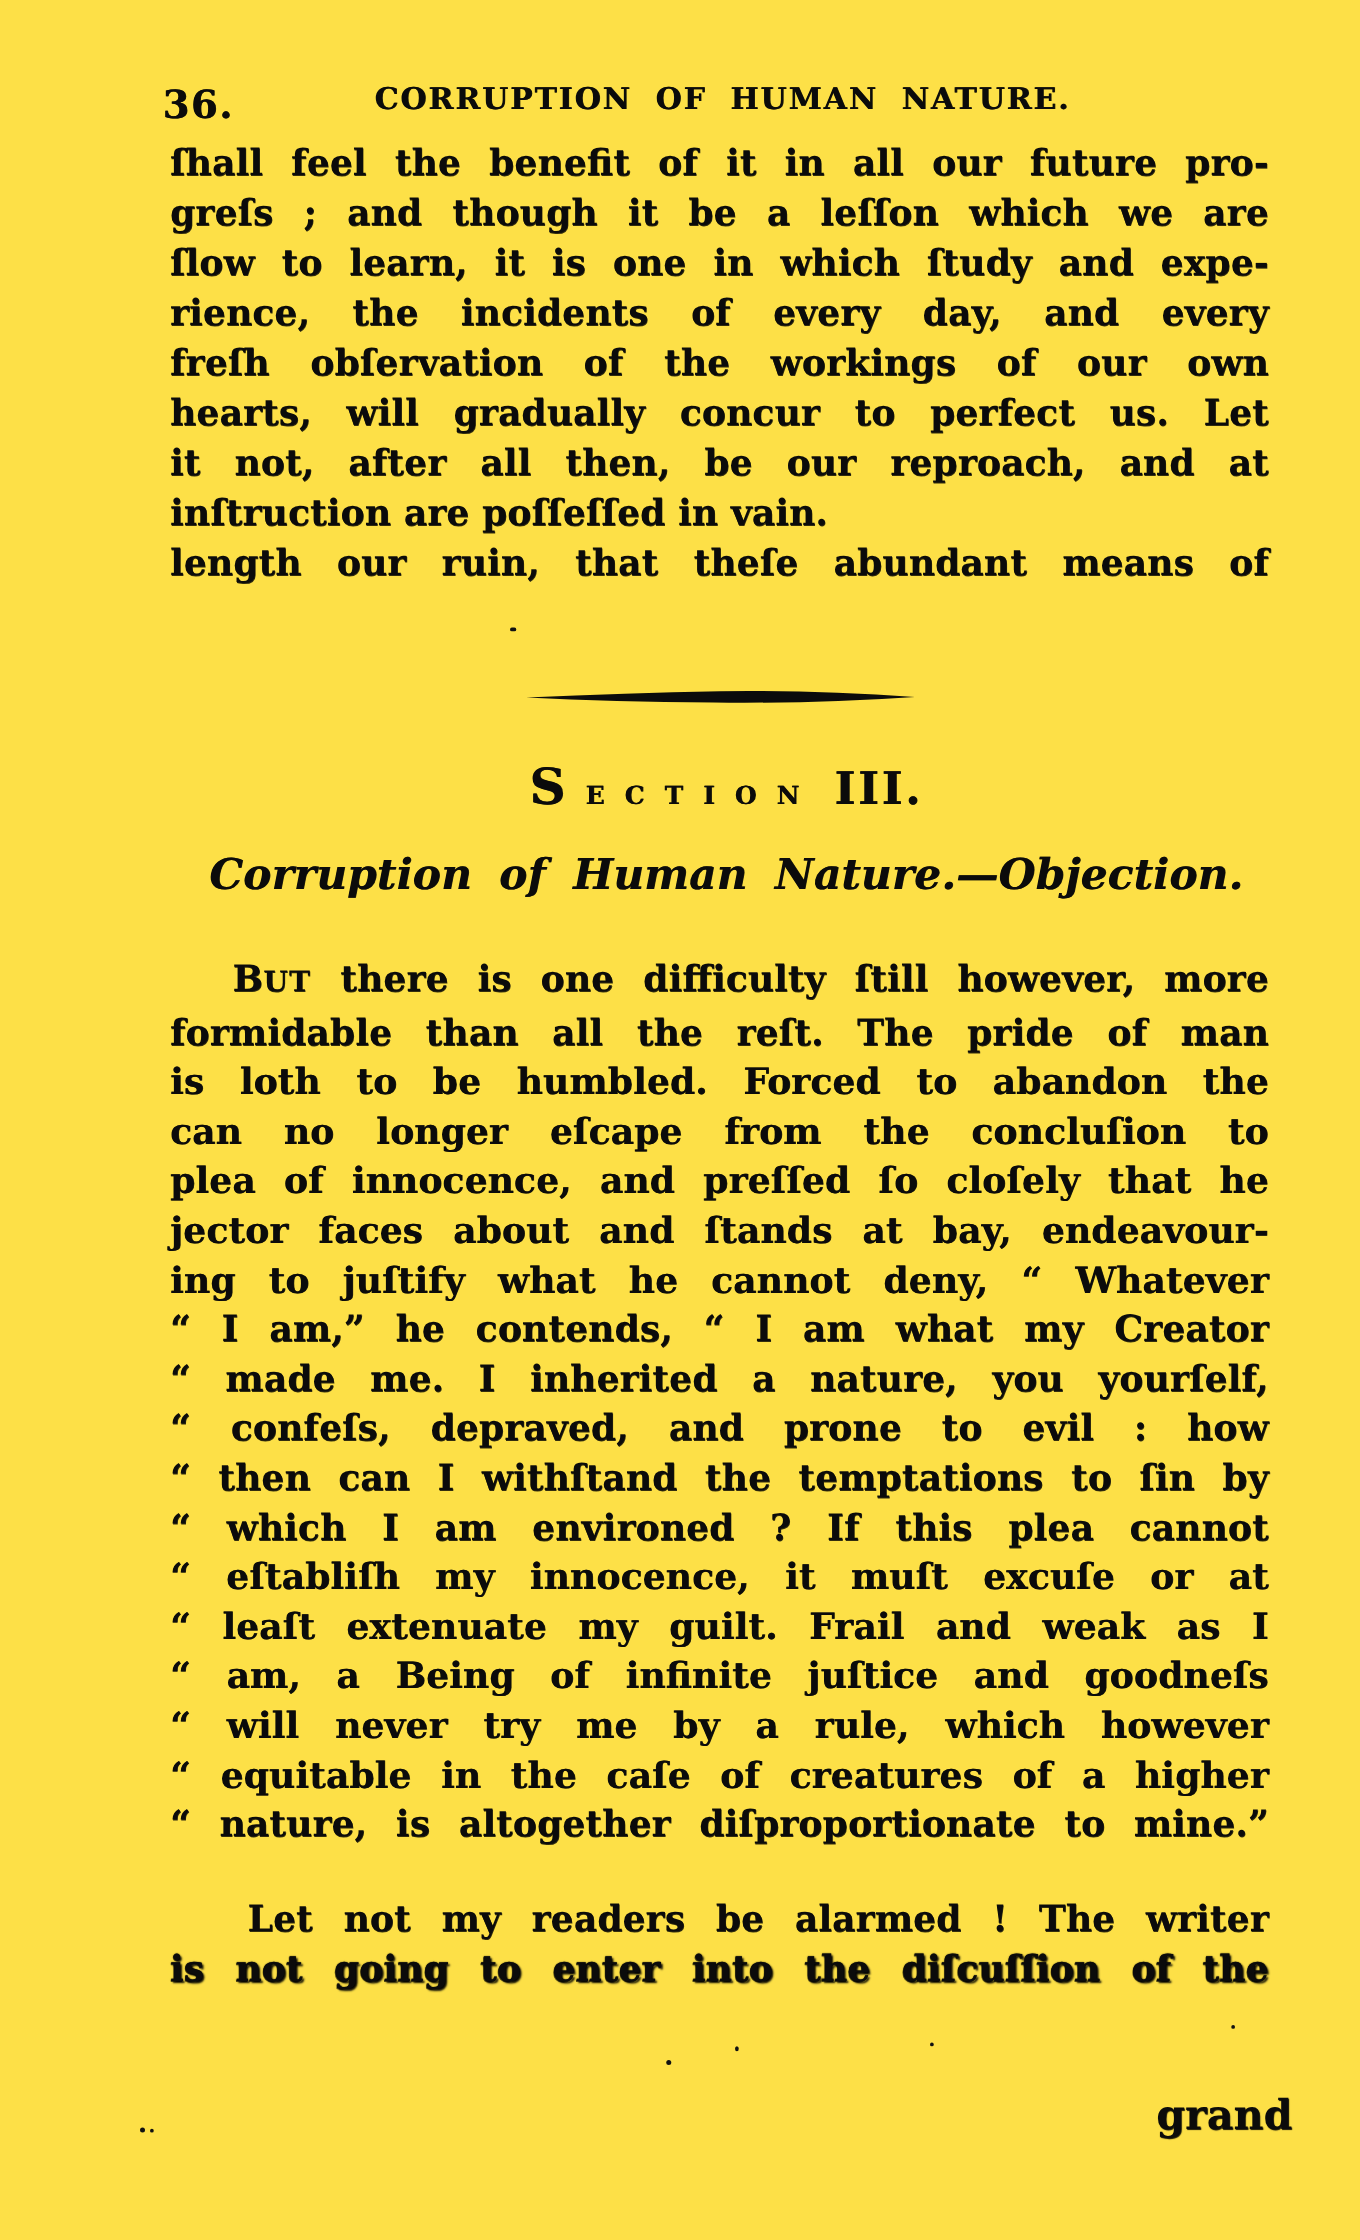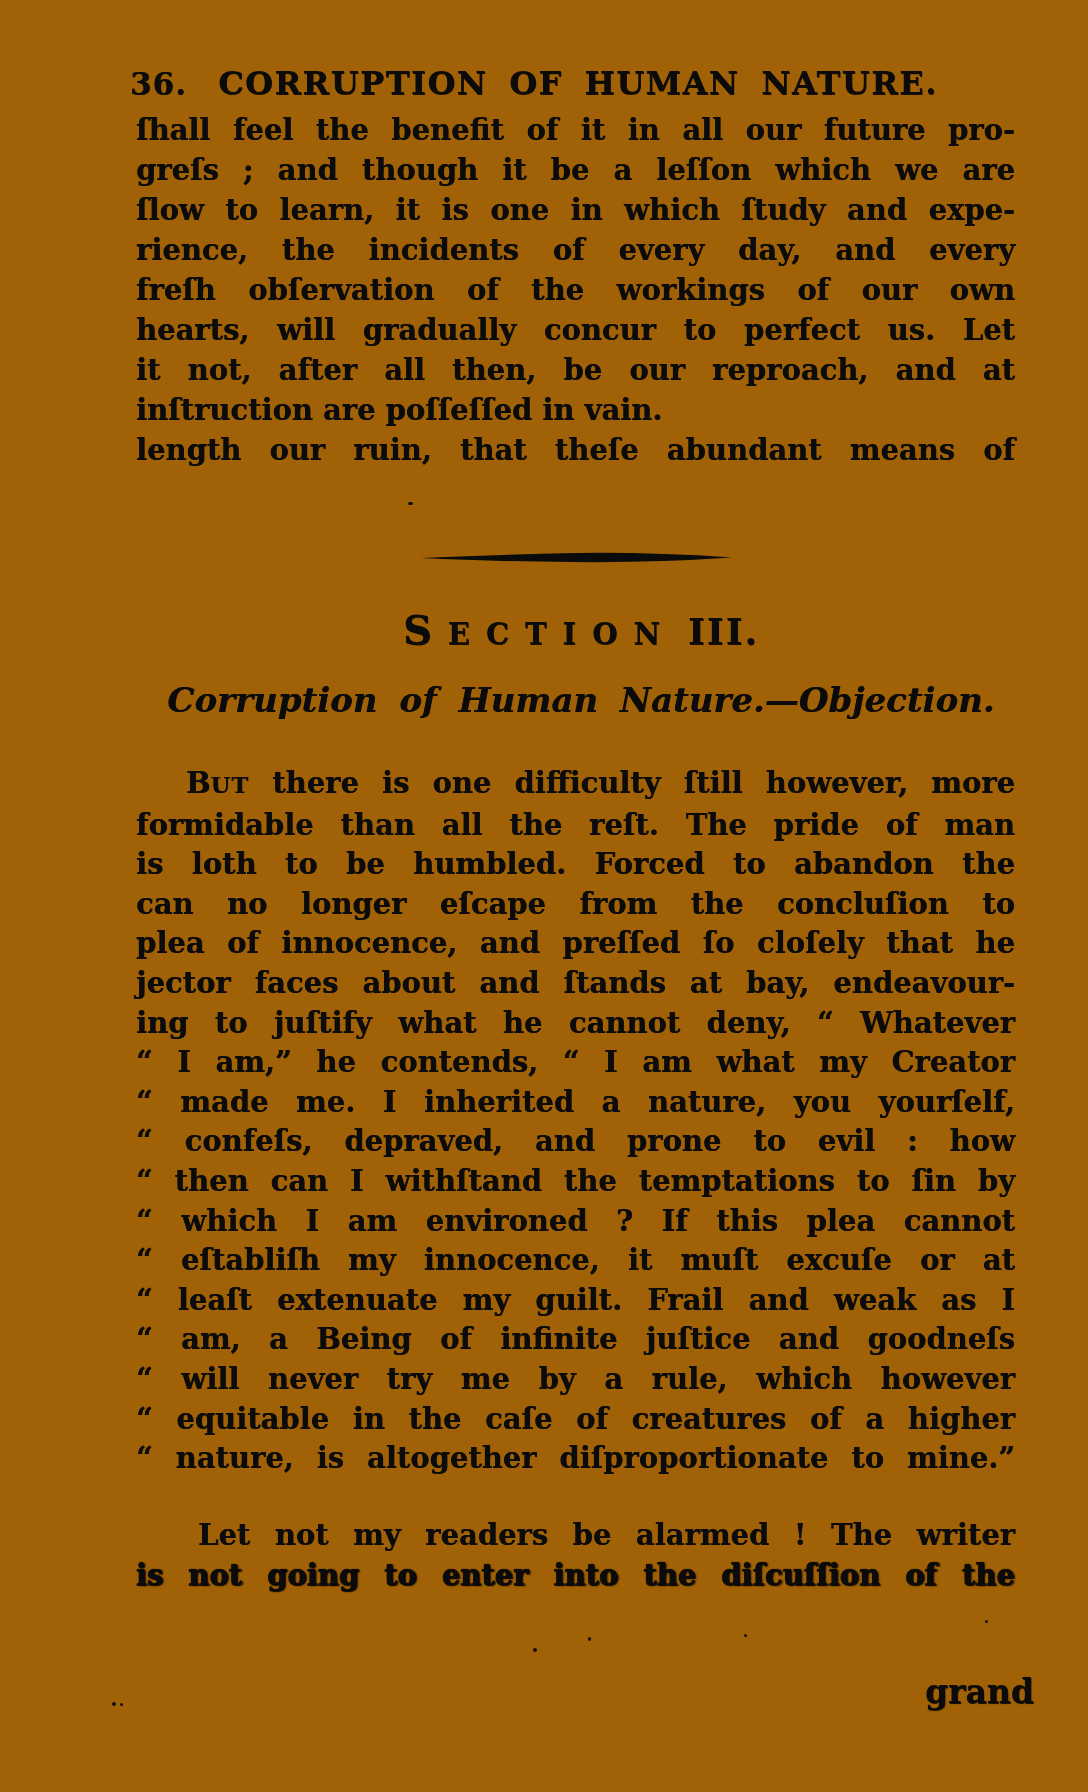--- a/index.html
+++ b/index.html
@@ -1,33 +1,33 @@
 <!DOCTYPE html>
 <html><head>
 <meta charset="utf-8">
 <style>
   html,body{margin:0;padding:0;background:#e8e8e8;}
   .page{
     position:relative;
     width:1088px;height:1792px;
-    background:#a16207;
+    background:#fde047;
     overflow:hidden;
     font-family:"DejaVu Serif", serif;
     color:#0b0b0b;
     -webkit-font-smoothing:antialiased;
   }
   
   .folio{
     position:absolute;left:130px;top:66px;
     font-size:31px;font-weight:700;letter-spacing:1px;
     text-shadow:0.4px 0.4px 0.4px rgba(0,0,0,.85);
   }
   .running-header{
     position:absolute;left:578px;top:64px;transform:translateX(-50%);
-    font-size:32px;font-weight:700;letter-spacing:1.5px;word-spacing:9px;
+    font-size:24px;font-weight:700;letter-spacing:1.5px;word-spacing:9px;
     white-space:nowrap;
     text-shadow:0.5px 0.5px 0.5px rgba(0,0,0,.85);
   }
   
   .textblock{
     position:absolute;left:136px;width:879px;
     font-size:29px;font-weight:700;
     text-shadow:0.4px 0.4px 0.5px rgba(0,0,0,.8);
   }
   .para1{top:110px;line-height:40px;}
@@ -53,21 +53,21 @@
   .swelled-rule{
     position:absolute;left:421px;top:550px;width:311px;height:16px;
   }
   
   .section-heading{
     position:absolute;left:581px;top:606px;transform:translateX(-50%);
     white-space:nowrap;font-weight:700;
     text-shadow:0.5px 0.5px 0.5px rgba(0,0,0,.85);
   }
   .section-heading .big-initial{font-size:40px;letter-spacing:16px;}
-  .section-heading .spaced-caps{font-size:29px;letter-spacing:16px;margin-top:40px;}
+  .section-heading .spaced-caps{font-size:20px;letter-spacing:16px;margin-top:40px;}
   .section-heading .numeral{font-size:36px;margin-left:12px;letter-spacing:2px;}
   
   .section-subtitle{
     position:absolute;left:581px;top:680px;transform:translateX(-50%);
     font-size:34px;font-style:italic;font-weight:700;
     white-space:nowrap;word-spacing:10px;
     text-shadow:0.4px 0.4px 0.5px rgba(0,0,0,.8);
   }
   
   .catchword{

